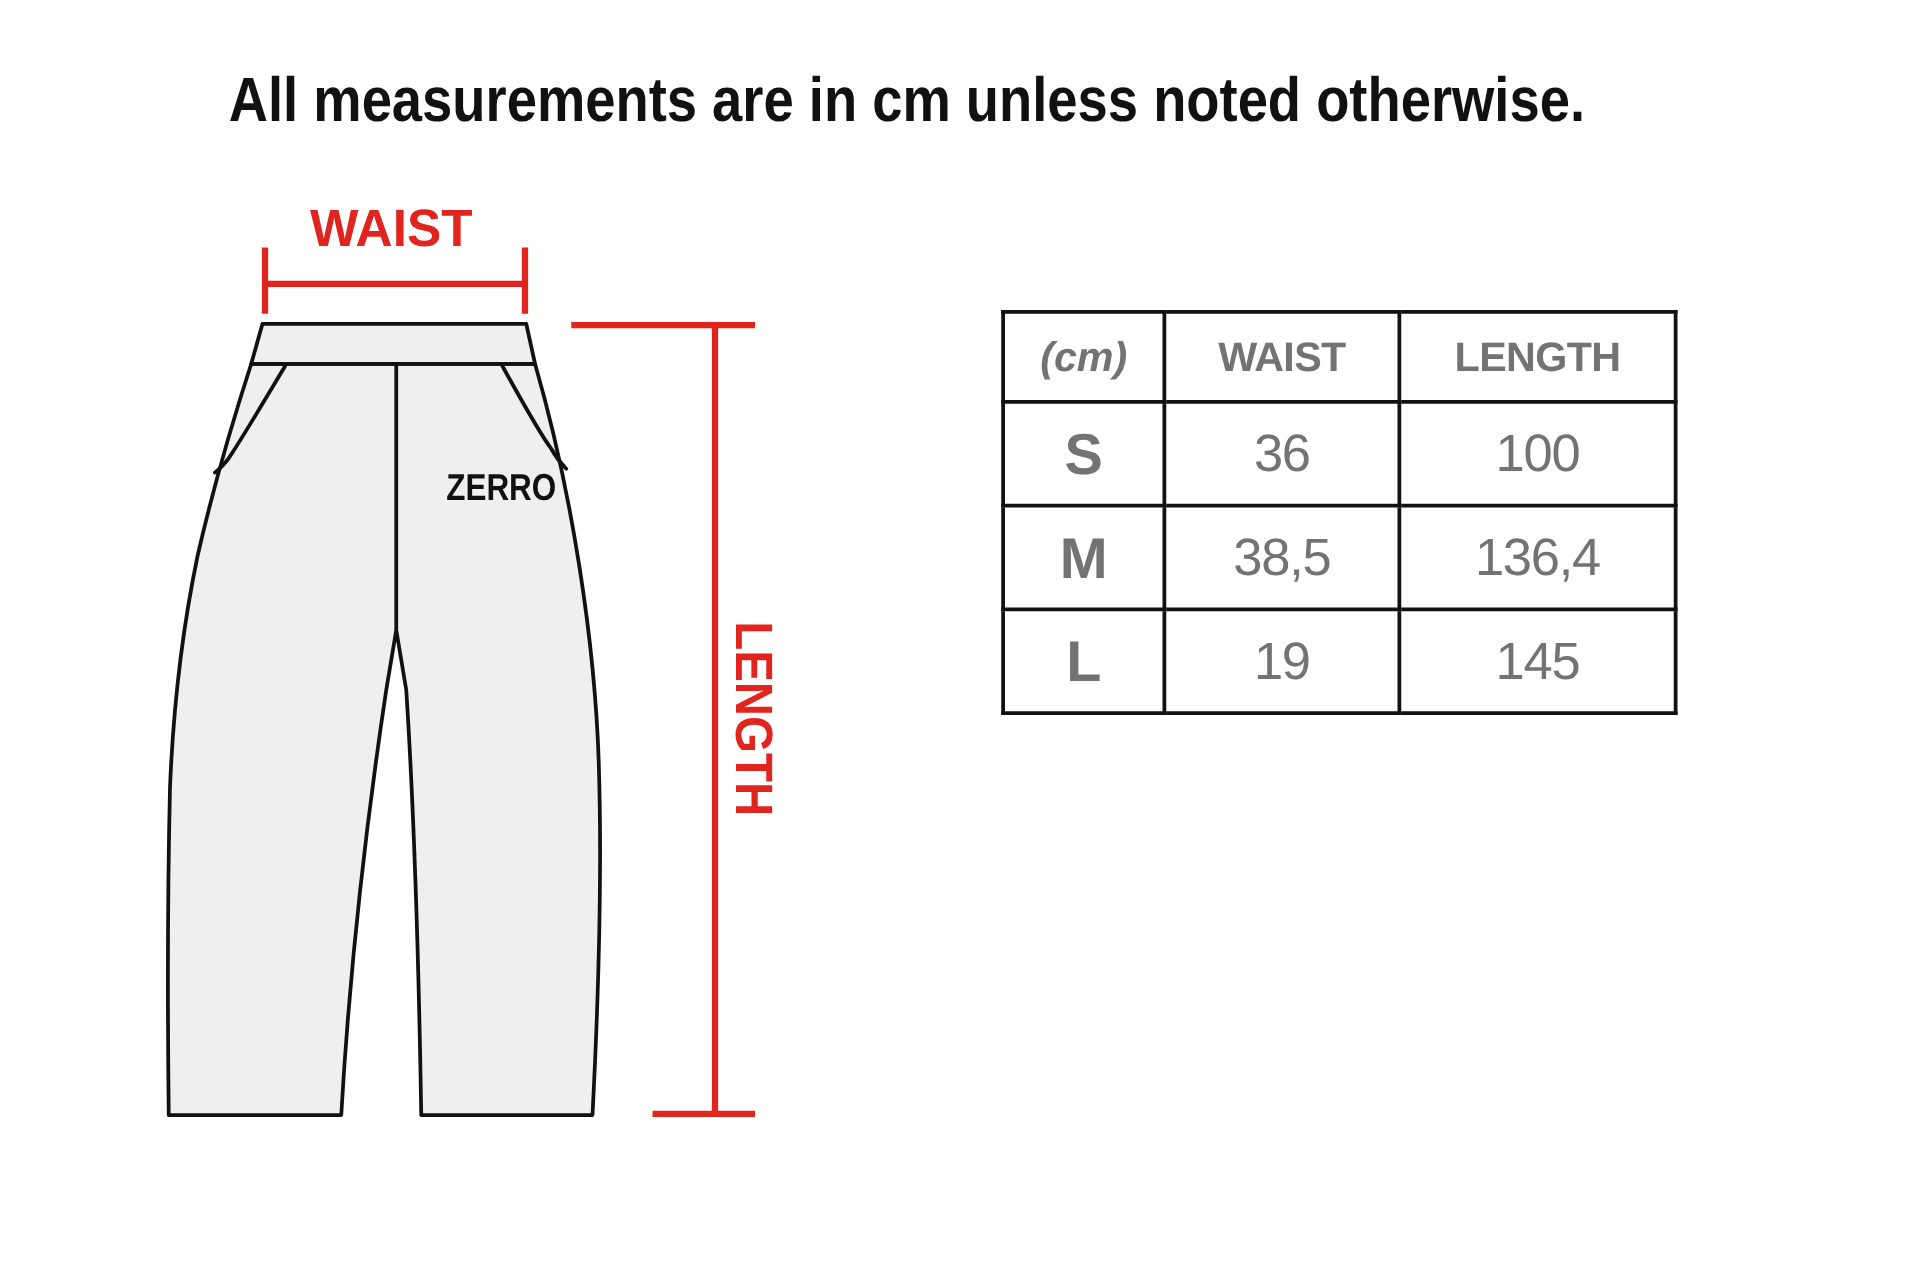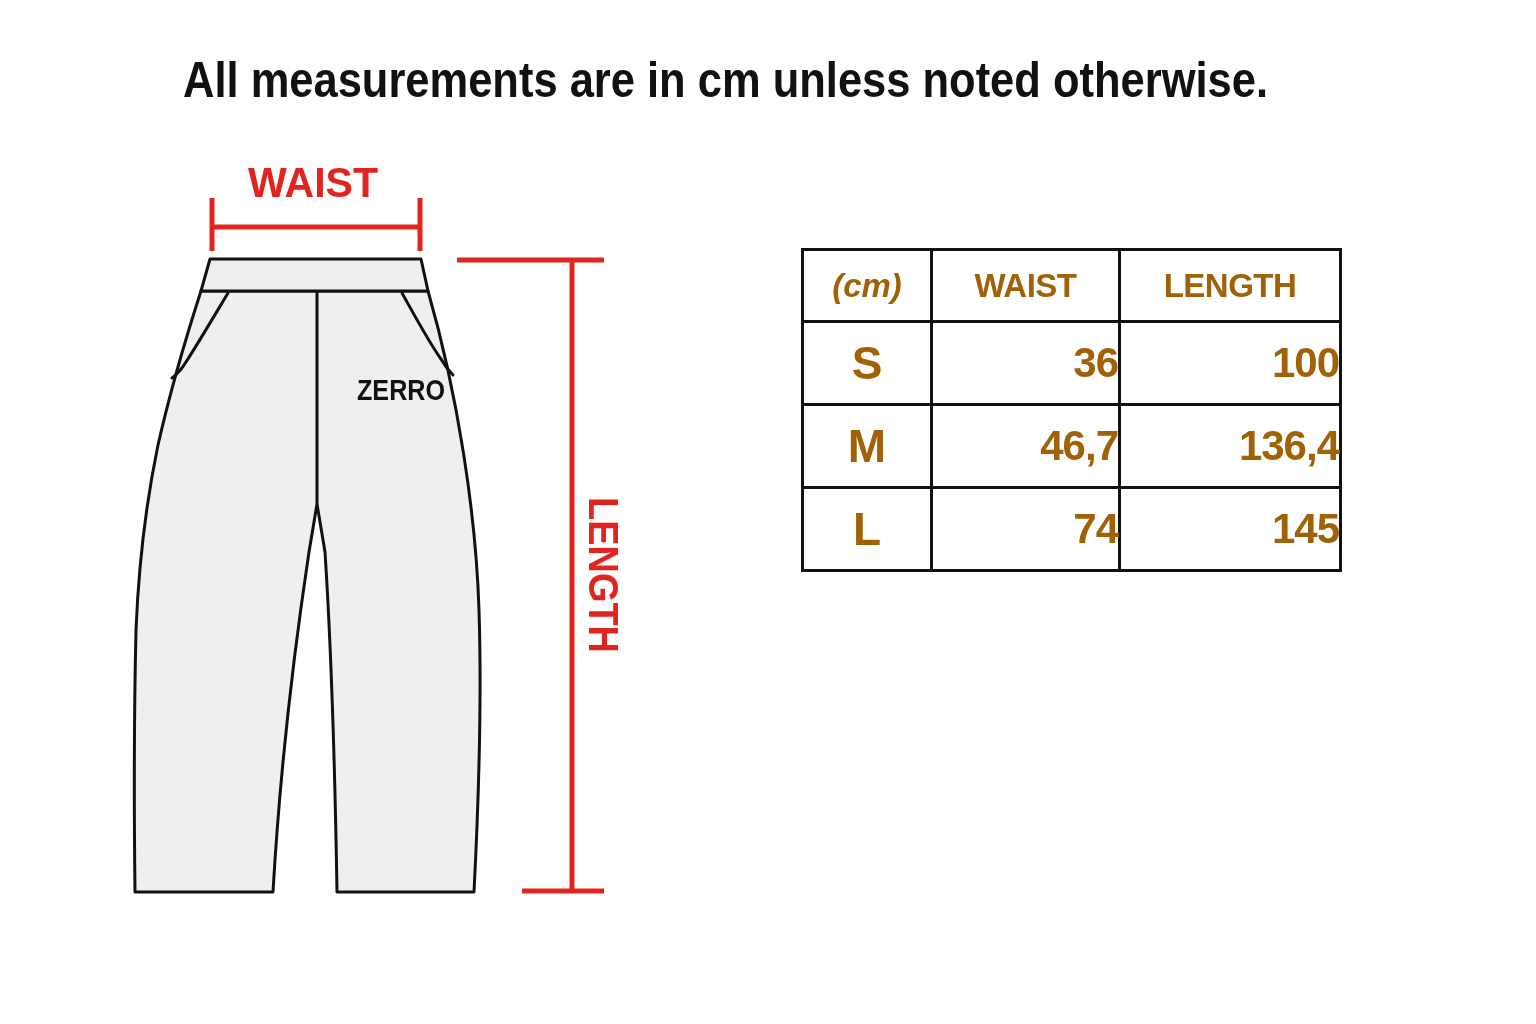--- a/index.html
+++ b/index.html
@@ -21,34 +21,34 @@
   .red-text { fill: #e2241e; }
 
   .size-table {
     position: absolute;
     left: 801px;
     top: 248px;
     width: 538px;
     border-collapse: collapse;
     table-layout: fixed;
     background: #ffffff;
-    color: #a16207;
+    color: #737373;
     text-align: center;
   }
   .size-table td {
     border: 3px solid #111111;
     padding: 0;
     vertical-align: middle;
   }
   .row-hdr td { height: 72px; }
   .row-data td { height: 83px; }
   .cell-unit { font-size: 33px; font-style: italic; font-weight: bold; }
   .cell-hdr  { font-size: 33px; font-weight: bold; letter-spacing: -0.5px; }
   .cell-size { font-size: 46px; font-weight: bold; }
-  .cell-val  { font-size: 42px; font-weight: bold; letter-spacing: -1px; text-align: right; }
+  .cell-val  { font-size: 42px; font-weight: normal; letter-spacing: -1px; }
 </style>
 </head>
 <body>
 
 <div class="page">
 
   <svg class="diagram" width="1536" height="1024" viewBox="0 0 1536 1024">
 
     <text class="blk-text" x="183" y="97" font-size="50" textLength="1085" lengthAdjust="spacingAndGlyphs">All measurements are in cm unless noted otherwise.</text>
 
@@ -101,24 +101,24 @@
         <td class="cell-hdr">WAIST</td>
         <td class="cell-hdr">LENGTH</td>
       </tr>
       <tr class="row-data">
         <td class="cell-size">S</td>
         <td class="cell-val">36</td>
         <td class="cell-val">100</td>
       </tr>
       <tr class="row-data">
         <td class="cell-size">M</td>
-        <td class="cell-val">46,7</td>
+        <td class="cell-val">38,5</td>
         <td class="cell-val">136,4</td>
       </tr>
       <tr class="row-data">
         <td class="cell-size">L</td>
-        <td class="cell-val">74</td>
+        <td class="cell-val">19</td>
         <td class="cell-val">145</td>
       </tr>
     </tbody>
   </table>
 
 </div>
 
 </body></html>

